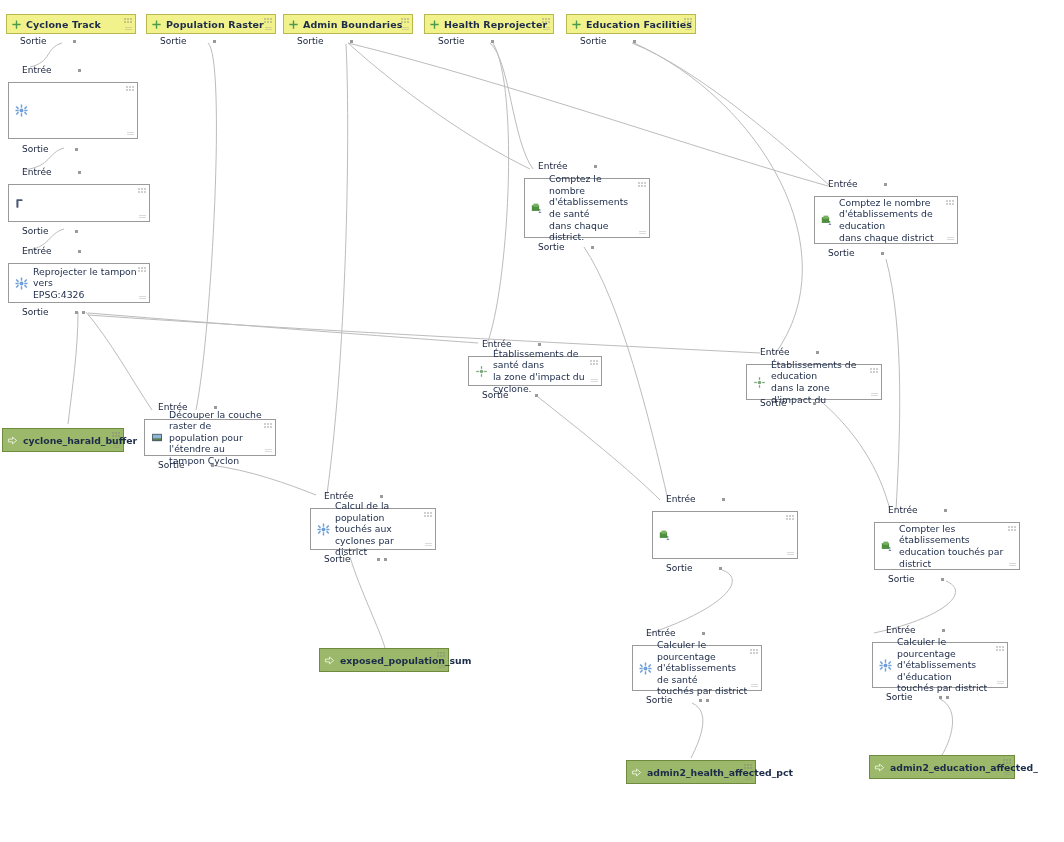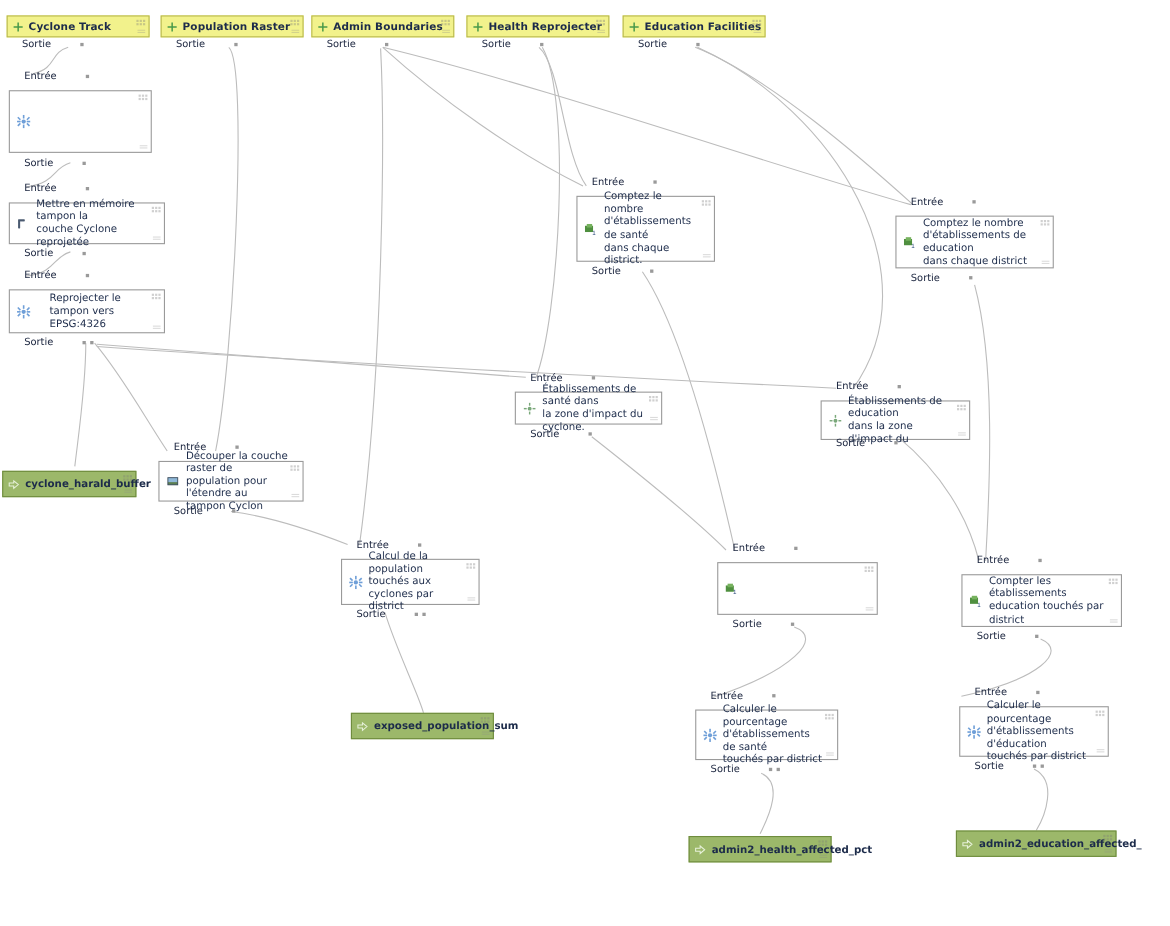--- a/index.html
+++ b/index.html
@@ -355,22 +355,20 @@
 
   <div class="node algo" style="left:8px; top:184px; width:142px;">
     <div class="port" style="left:14px; top:-17px;">
       <span>Entrée</span><span class="dot"></span>
     </div>
     <div class="box" style="height:38px;">
       <svg class="ico" viewBox="0 0 16 16">
         <path d="M2 3h7v2H4v8H2z" fill="#4a5a70"></path>
         <path d="M2 3h7v2H4v8H2z" fill="#4a5a70"></path>
       </svg>
-      <span class="title">Mettre en mémoire tampon la
-couche Cyclone reprojetée</span>
       <span class="grip">
         <i style="left:0;top:0"></i>
           <i style="left:3px;top:0"></i>
           <i style="left:6px;top:0"></i>
         <i style="left:0;top:3px"></i>
           <i style="left:3px;top:3px"></i>
           <i style="left:6px;top:3px"></i>
       </span>
       <span class="resize">
           <i style="top:0"></i>
@@ -379,21 +377,21 @@
     </div>
     <div class="port" style="left:14px; top:42px;">
       <span>Sortie</span><span class="dot"></span>
     </div>
   </div>
 
   <div class="node algo" style="left:8px; top:263px; width:142px;">
     <div class="port" style="left:14px; top:-17px;">
       <span>Entrée</span><span class="dot"></span>
     </div>
-    <div class="box" style="height:40px;gap:12px;">
+    <div class="box" style="height:40px;">
       <svg class="ico" viewBox="0 0 16 16">
         <g fill="#6f9fd8">
             <circle cx="8" cy="8" r="2.4"></circle>
         <rect x="7.1" y="0.6" width="1.8" height="4"></rect>
             <rect x="7.1" y="11.4" width="1.8" height="4"></rect>
         <rect x="0.6" y="7.1" width="4" height="1.8"></rect>
             <rect x="11.4" y="7.1" width="4" height="1.8"></rect>
         <rect x="2" y="2.6" width="1.8" height="4" transform="rotate(-45 2.9 4.6)"></rect>
         <rect x="12.2" y="9.4" width="1.8" height="4" transform="rotate(-45 13.1 11.4)"></rect>
         <rect x="2" y="9.4" width="1.8" height="4" transform="rotate(45 2.9 11.4)"></rect>

